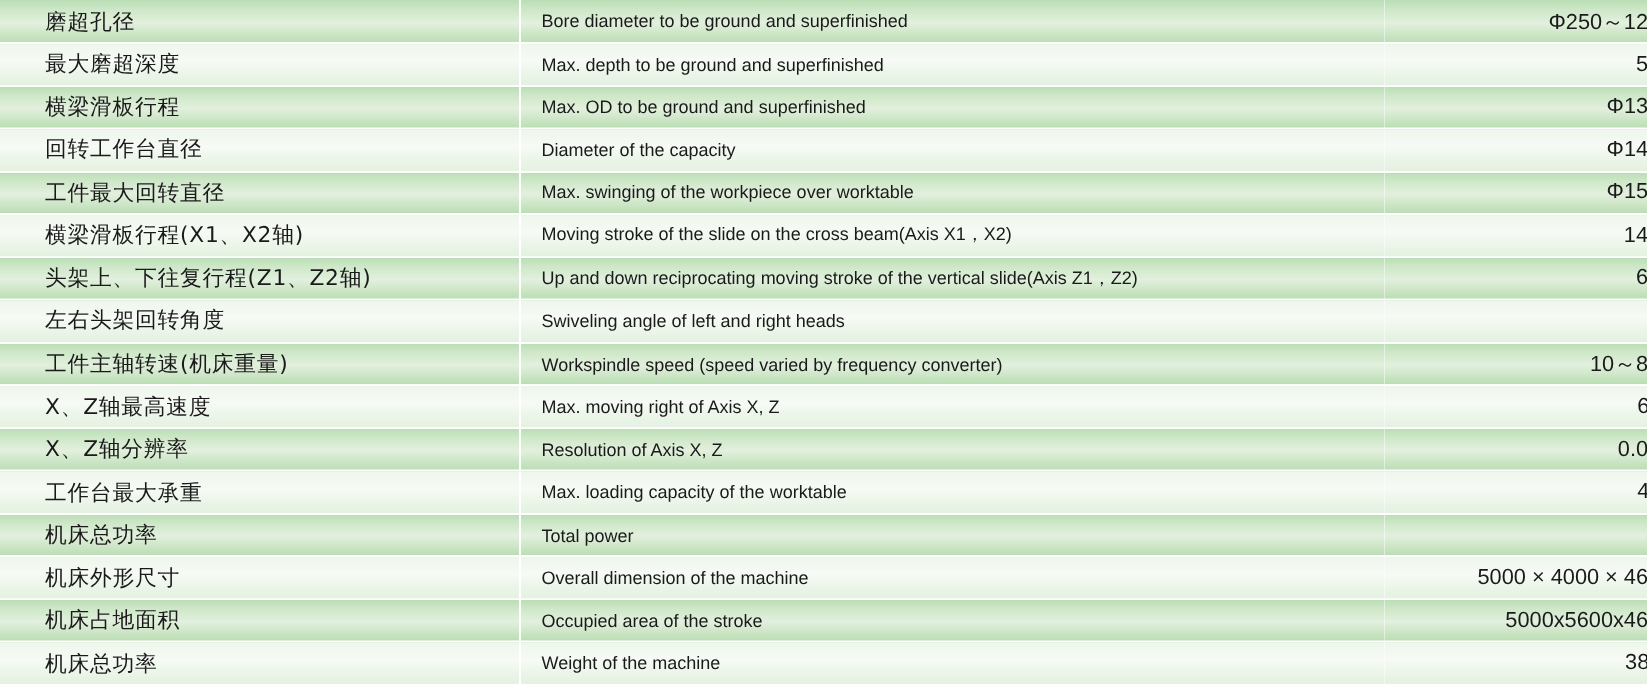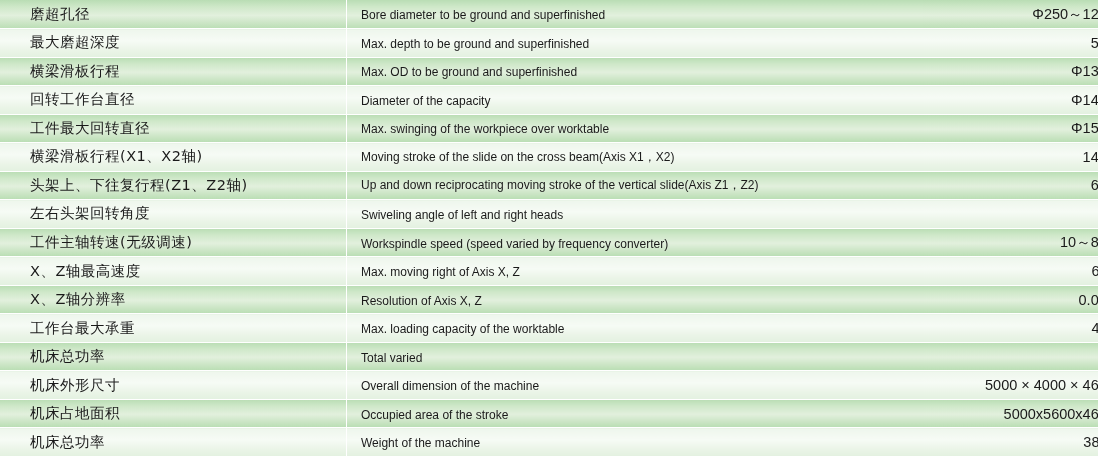--- a/index.html
+++ b/index.html
@@ -107,42 +107,42 @@
       <td class="col-cn"><span class="cn-text">头架上、下往复行程(Z1、Z2轴)</span></td>
       <td class="col-en"><span class="en-text">Up and down reciprocating moving stroke of the vertical slide(Axis Z1，Z2)</span></td>
       <td class="col-val"><span class="val-text">650mm</span></td>
     </tr>
     <tr class="band-b">
       <td class="col-cn"><span class="cn-text">左右头架回转角度</span></td>
       <td class="col-en"><span class="en-text">Swiveling angle of left and right heads</span></td>
       <td class="col-val"></td>
     </tr>
     <tr class="band-a">
-      <td class="col-cn"><span class="cn-text">工件主轴转速(无级调速)</span></td>
+      <td class="col-cn"><span class="cn-text">工件主轴转速(机床重量)</span></td>
       <td class="col-en"><span class="en-text">Workspindle speed (speed varied by frequency converter)</span></td>
       <td class="col-val"><span class="val-text">10～80r/min</span></td>
     </tr>
     <tr class="band-b">
       <td class="col-cn"><span class="cn-text">X、Z轴最高速度</span></td>
       <td class="col-en"><span class="en-text">Max. moving right of Axis X, Z</span></td>
       <td class="col-val"><span class="val-text">6m/min</span></td>
     </tr>
     <tr class="band-a">
       <td class="col-cn"><span class="cn-text">X、Z轴分辨率</span></td>
       <td class="col-en"><span class="en-text">Resolution of Axis X, Z</span></td>
       <td class="col-val"><span class="val-text">0.001mm</span></td>
     </tr>
     <tr class="band-b">
       <td class="col-cn"><span class="cn-text">工作台最大承重</span></td>
       <td class="col-en"><span class="en-text">Max. loading capacity of the worktable</span></td>
       <td class="col-val"><span class="val-text">4000kg</span></td>
     </tr>
     <tr class="band-a">
       <td class="col-cn"><span class="cn-text">机床总功率</span></td>
-      <td class="col-en"><span class="en-text">Total varied</span></td>
+      <td class="col-en"><span class="en-text">Total power</span></td>
       <td class="col-val"></td>
     </tr>
     <tr class="band-b">
       <td class="col-cn"><span class="cn-text">机床外形尺寸</span></td>
       <td class="col-en"><span class="en-text">Overall dimension of the machine</span></td>
       <td class="col-val"><span class="val-text">5000 × 4000 × 4600mm</span></td>
     </tr>
     <tr class="band-a">
       <td class="col-cn"><span class="cn-text">机床占地面积</span></td>
       <td class="col-en"><span class="en-text">Occupied area of the stroke</span></td>

